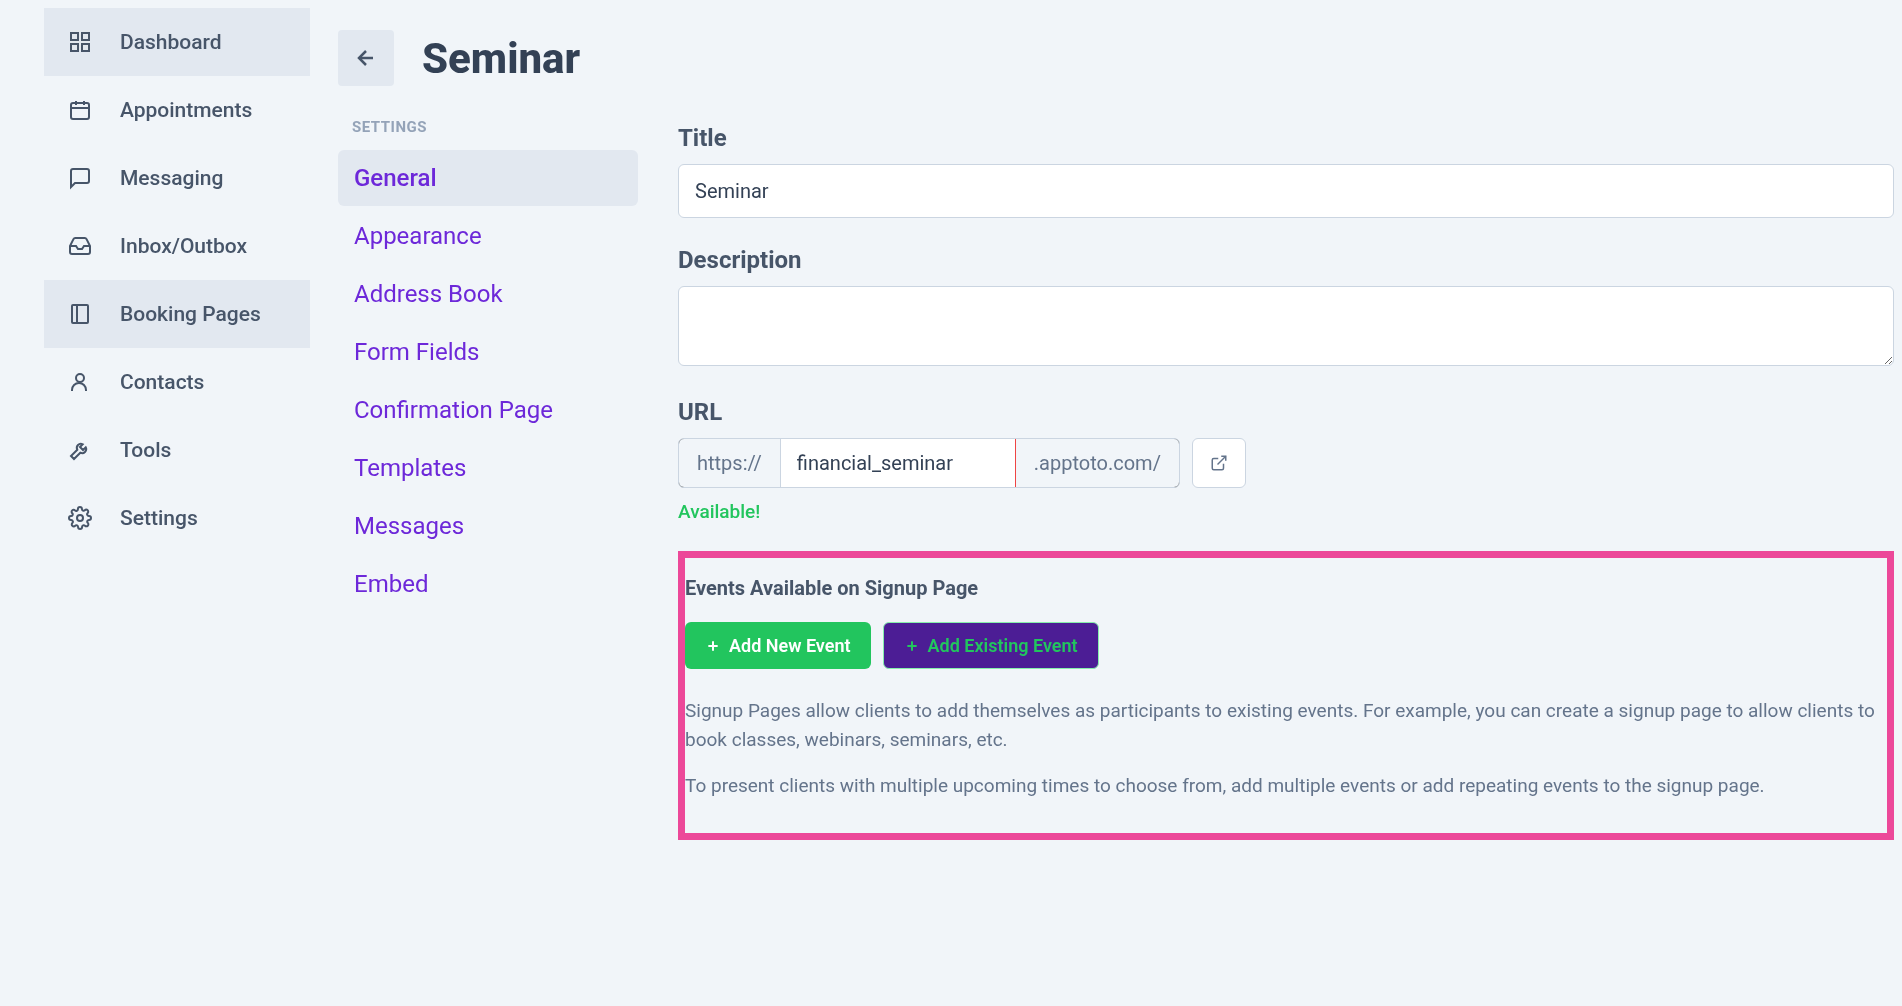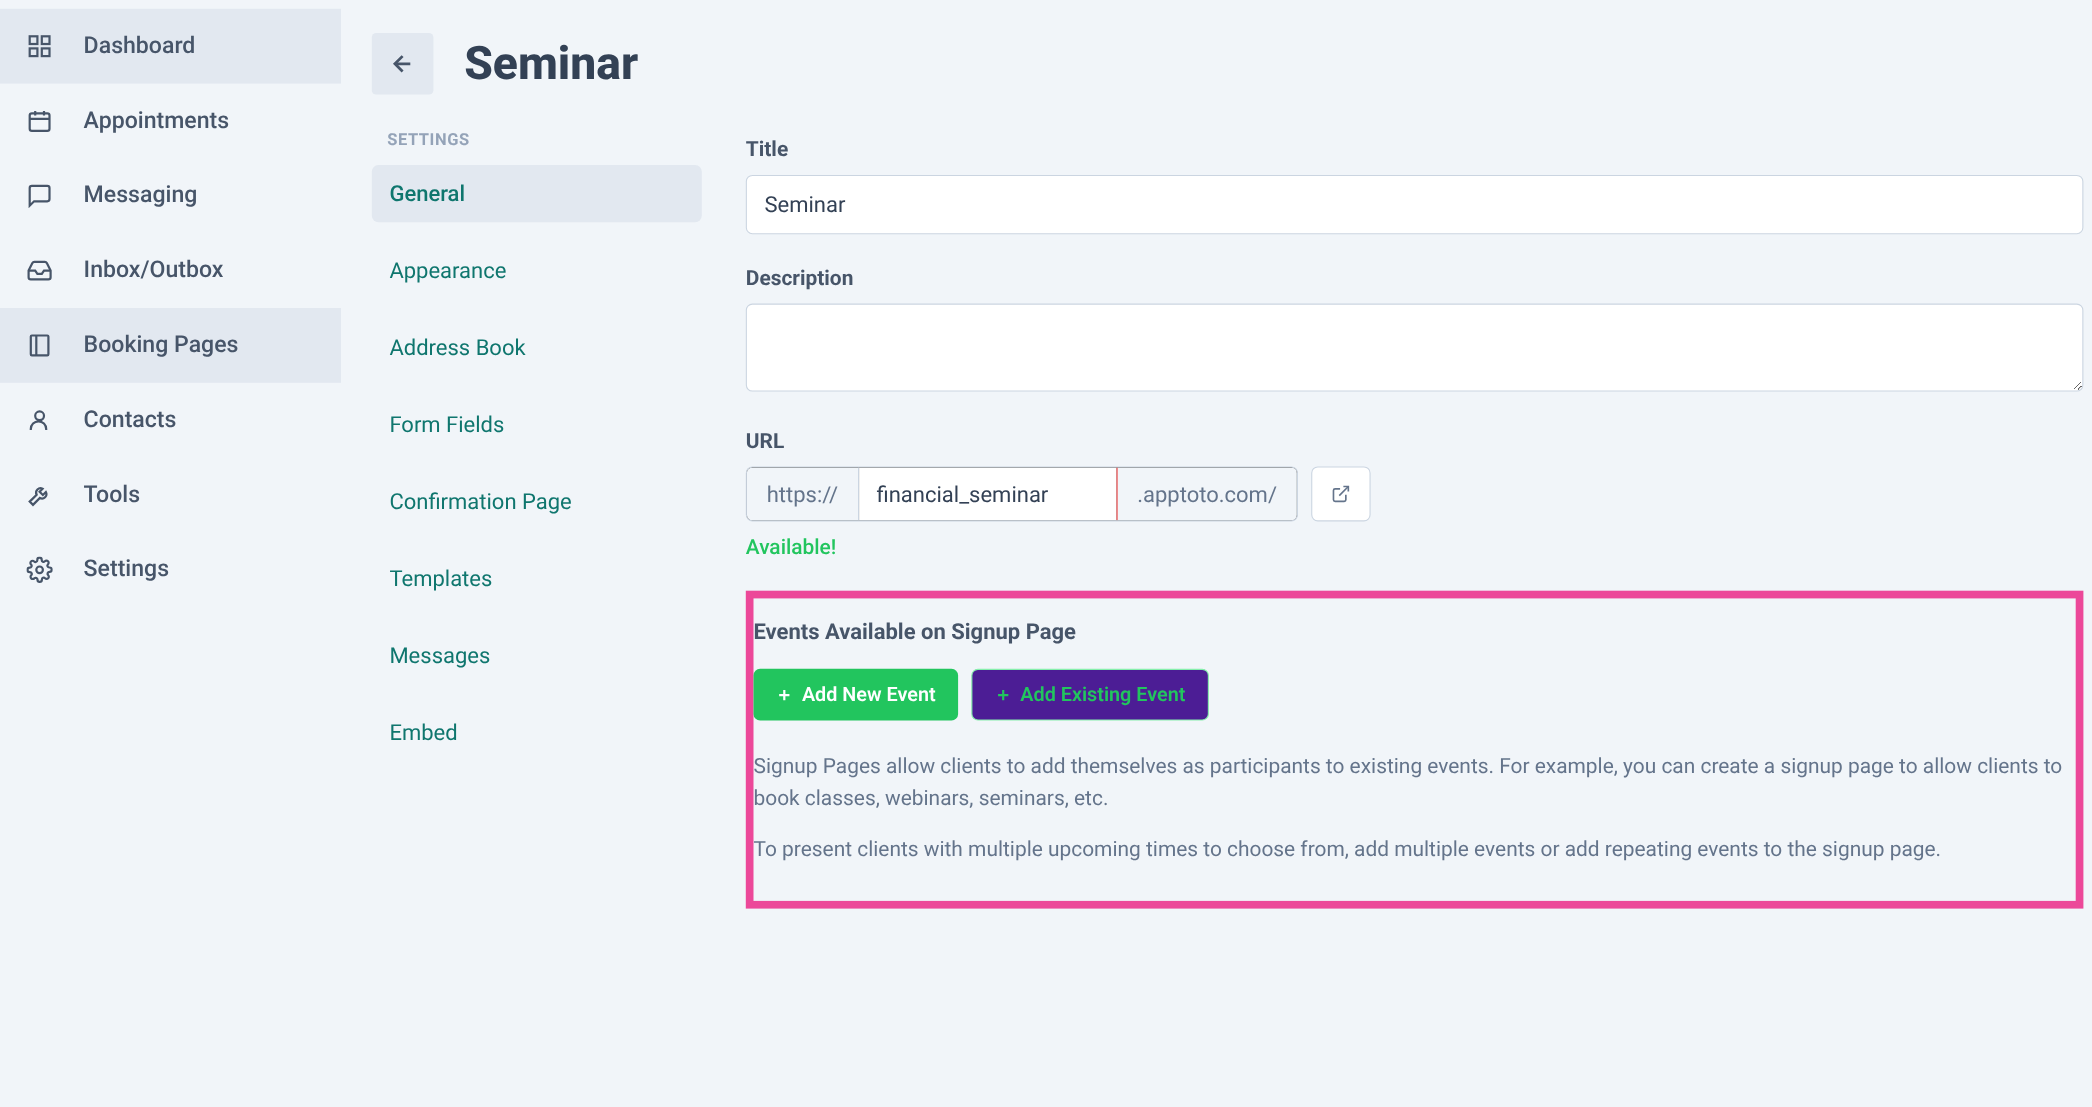--- a/index.html
+++ b/index.html
@@ -25,20 +25,21 @@
     }
     .nav-item {
       display: flex;
       align-items: center;
       padding: 22px 24px;
       gap: 28px;
       cursor: pointer;
       color: #475569;
       font-size: 21px;
       font-weight: 500;
+      margin-left: 44px;
     }
     .nav-item.active {
       background: #e2e8f0;
     }
     .nav-icon {
       width: 24px;
       height: 24px;
       flex-shrink: 0;
       color: #475569;
     }
@@ -85,40 +86,40 @@
       font-weight: 700;
       letter-spacing: 0.5px;
       color: #94a3b8;
       text-transform: uppercase;
       padding: 0 14px 14px;
     }
     .subnav-item {
       padding: 14px 16px;
       border-radius: 6px;
       cursor: pointer;
-      font-size: 20px;
-      color: #0f766e;
-      margin-bottom: 18px;
+      font-size: 24px;
+      color: #6d28d9;
+      margin-bottom: 2px;
     }
     .subnav-item.active {
       background: #e2e8f0;
       font-weight: 500;
     }
     
     .form-area {
       flex: 1;
       padding-top: 6px;
       padding-right: 8px;
     }
     .form-group {
       margin-bottom: 28px;
     }
     .label {
       display: block;
-      font-size: 19px;
+      font-size: 24px;
       font-weight: 700;
       color: #475569;
       margin-bottom: 12px;
     }
     .text-input {
       width: 100%;
       padding: 14px 16px;
       font-size: 20px;
       border: 1px solid #cbd5e1;
       border-radius: 6px;

